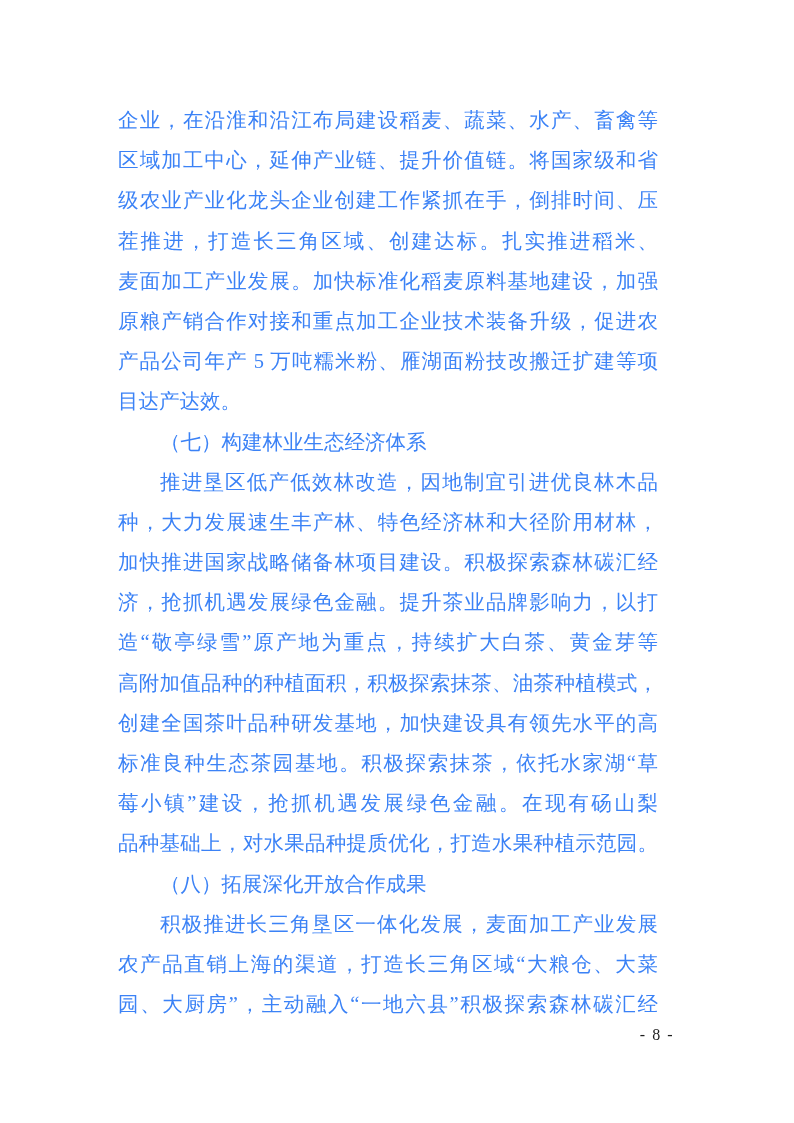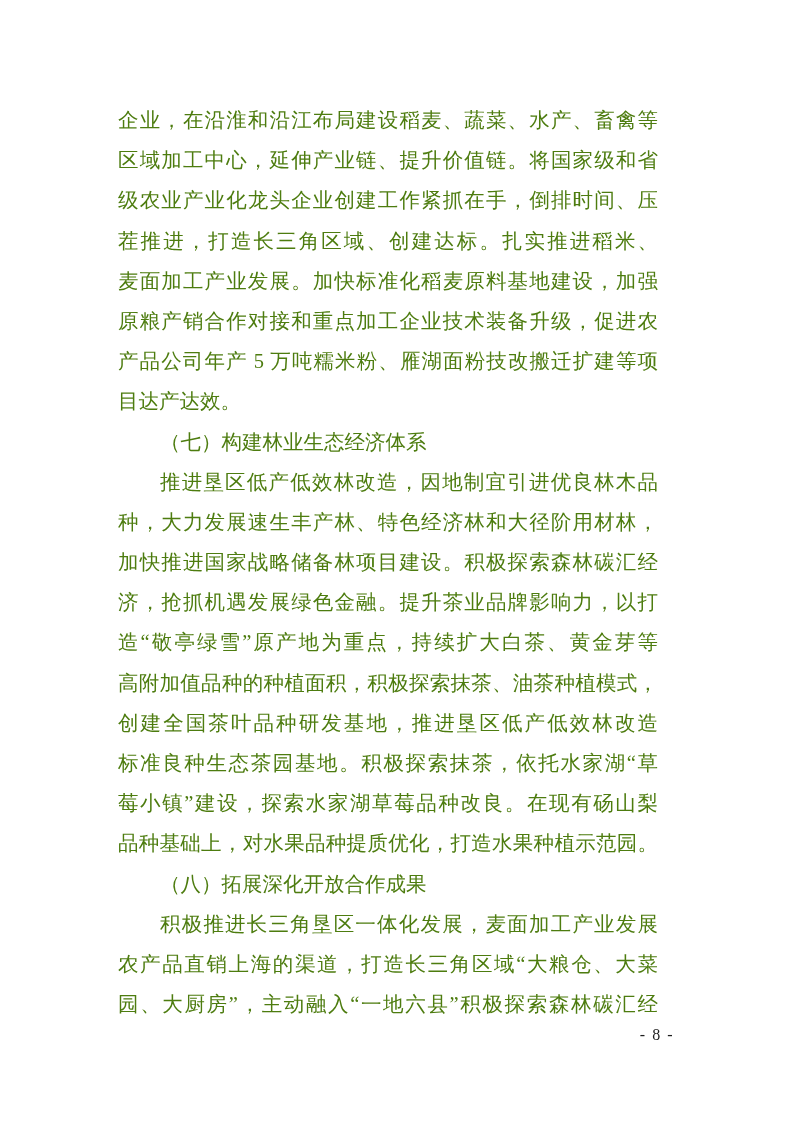--- a/index.html
+++ b/index.html
@@ -18,21 +18,21 @@
   .text-block {
     position: absolute;
     left: 118px;
     top: 100px;
     width: 540px;
   }
   .line {
     height: 40.2px;
     line-height: 40.2px;
     font-size: 20.5px;
-    color: #4d7c0f;
+    color: #3b82f6;
     overflow: hidden;
     text-align: justify;
   }
   .j {
     
     text-align-last: justify;
   }
   .indent {
     padding-left: 42px;
   }
@@ -60,23 +60,23 @@
     <div class="line j">原粮产销合作对接和重点加工企业技术装备升级，促进农</div>
     <div class="line j">产品公司年产 5 万吨糯米粉、雁湖面粉技改搬迁扩建等项</div>
     <div class="line">目达产达效。</div>
     <div class="line indent">（七）构建林业生态经济体系</div>
     <div class="line j indent">推进垦区低产低效林改造，因地制宜引进优良林木品</div>
     <div class="line j">种，大力发展速生丰产林、特色经济林和大径阶用材林，</div>
     <div class="line j">加快推进国家战略储备林项目建设。积极探索森林碳汇经</div>
     <div class="line j">济，抢抓机遇发展绿色金融。提升茶业品牌影响力，以打</div>
     <div class="line j">造“敬亭绿雪”原产地为重点，持续扩大白茶、黄金芽等</div>
     <div class="line j">高附加值品种的种植面积，积极探索抹茶、油茶种植模式，</div>
-    <div class="line j">创建全国茶叶品种研发基地，推进垦区低产低效林改造</div>
+    <div class="line j">创建全国茶叶品种研发基地，加快建设具有领先水平的高</div>
     <div class="line j">标准良种生态茶园基地。积极探索抹茶，依托水家湖“草</div>
-    <div class="line j">莓小镇”建设，探索水家湖草莓品种改良。在现有砀山梨</div>
+    <div class="line j">莓小镇”建设，抢抓机遇发展绿色金融。在现有砀山梨</div>
     <div class="line j">品种基础上，对水果品种提质优化，打造水果种植示范园。</div>
     <div class="line indent">（八）拓展深化开放合作成果</div>
     <div class="line j indent">积极推进长三角垦区一体化发展，麦面加工产业发展</div>
     <div class="line j">农产品直销上海的渠道，打造长三角区域“大粮仓、大菜</div>
     <div class="line j">园、大厨房”，主动融入“一地六县”积极探索森林碳汇经</div>
   </div>
 
   <div class="footer">- 8 -</div>
 </div>
 

